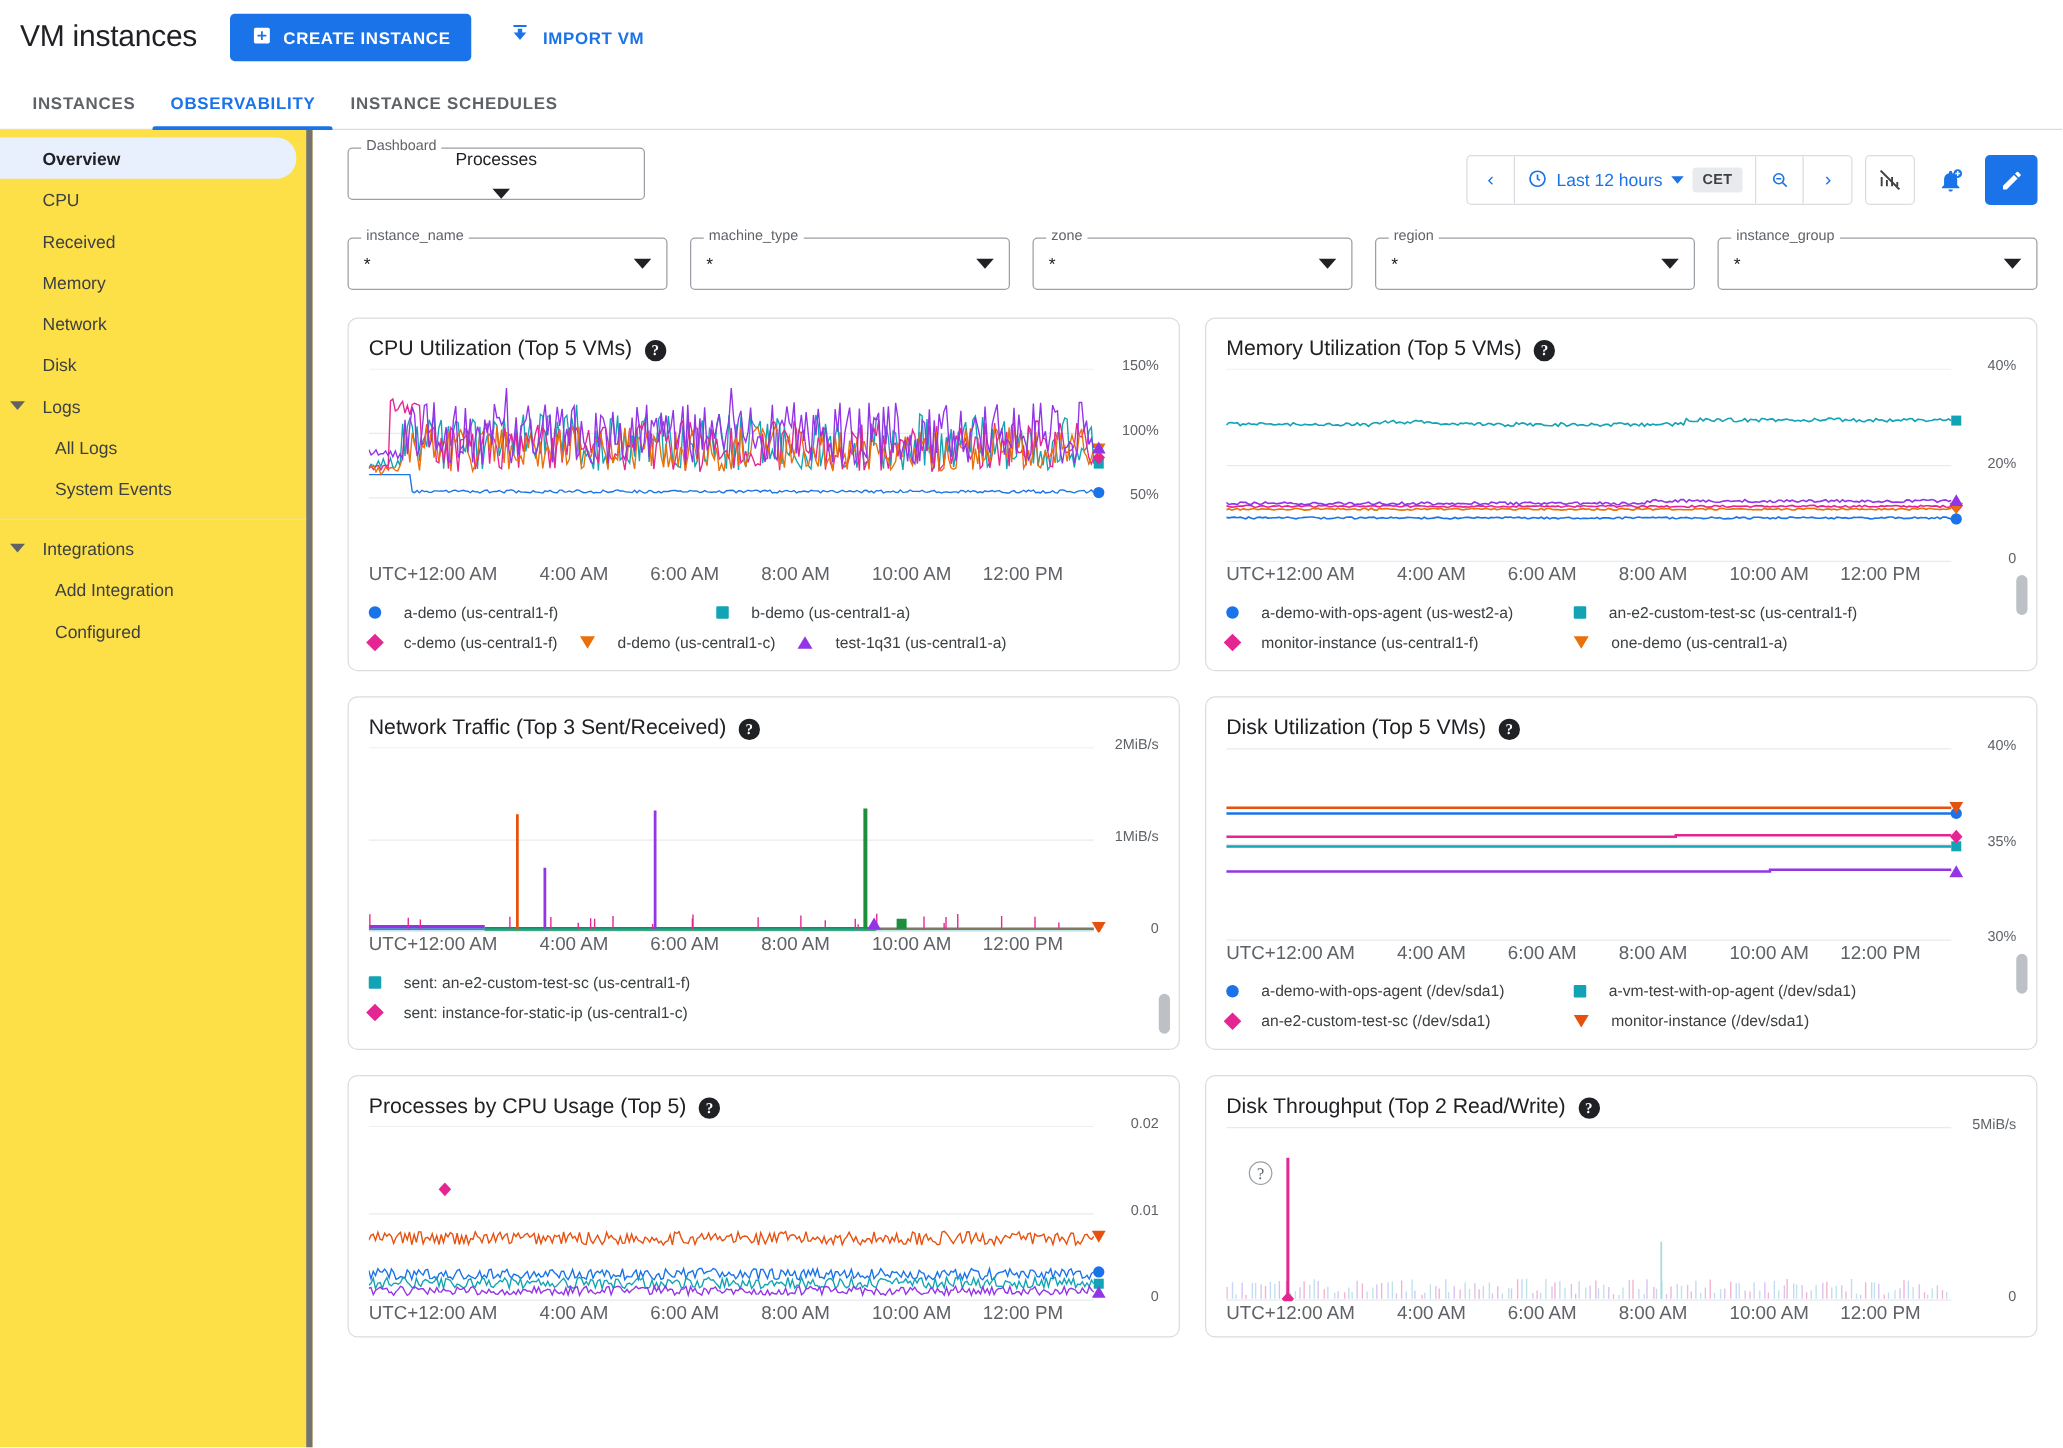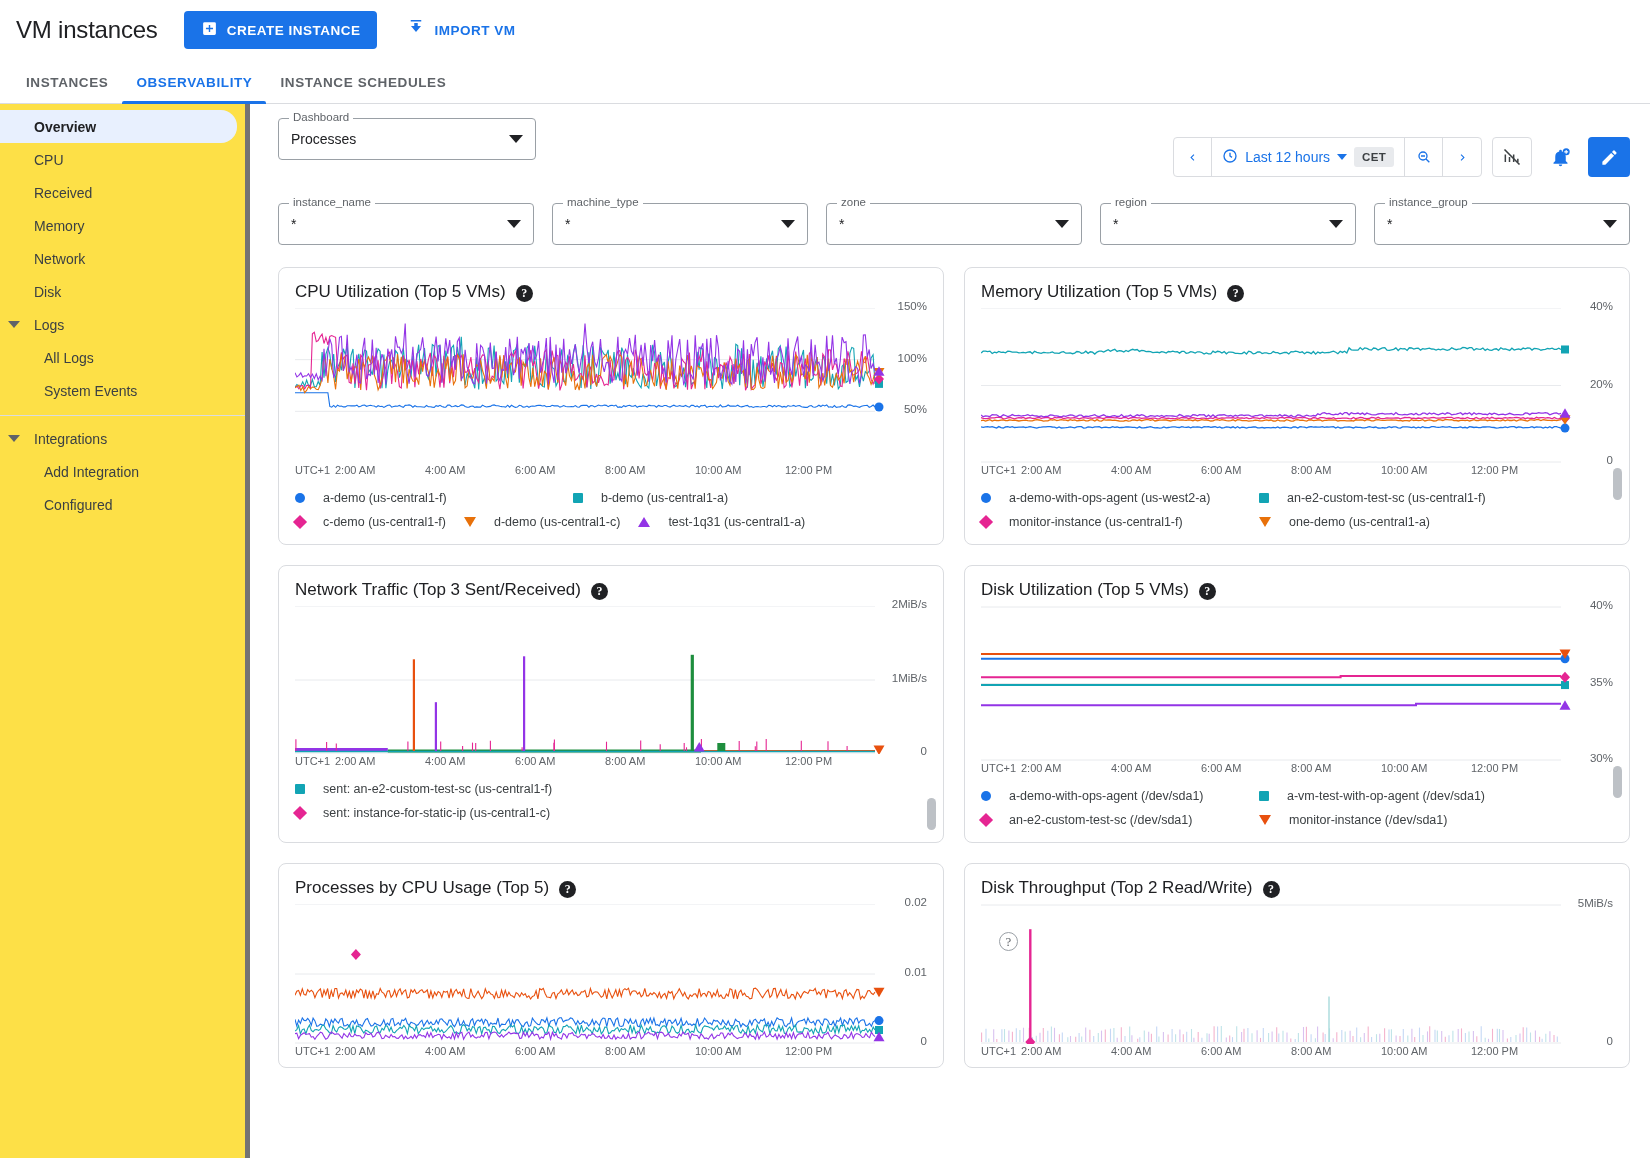--- a/index.html
+++ b/index.html
@@ -180,36 +180,36 @@
     overflow: hidden;
   }
   .msel .arrow {
     width: 0; height: 0;
     border-left: 7px solid transparent;
     border-right: 7px solid transparent;
     border-top: 8px solid #202124;
     margin-left: 8px;
   }
 
-  .dashboard-sel { width: 258px; }
+  .dashboard-sel { width: 238px; flex-direction: column; }
 
   .filters-row {
     display: flex;
     gap: 18px;
     margin-top: 26px;
     justify-content: center;
   }
   .filters-row .msel { flex: 1; }
 
   
   .time-controls {
     display: flex;
     align-items: center;
     gap: 10px;
-    margin-top: 19px;
+    margin-top: 6px;
   }
   .tc-group {
     display: flex;
     align-items: center;
     border: 1px solid #dadce0;
     border-radius: 4px;
     height: 40px;
     overflow: hidden;
     background: #fff;
   }
@@ -305,21 +305,21 @@
     display: flex; align-items: center; justify-content: center;
     font-family: "Liberation Serif", serif;
   }
   .plot {
     position: relative;
     width: 100%;
   }
   .plot svg { display: block; width: 100%; }
   .xaxis {
     display: flex;
-    font-size: 11px;
+    font-size: 15px;
     color: #5f6368;
     margin-top: 1px;
     padding-right: 52px;
     position: relative;
   }
   .xaxis span {
     flex: 1;
     text-align: left;
   }
   .xaxis span:first-child { flex: 0 0 40px; }

